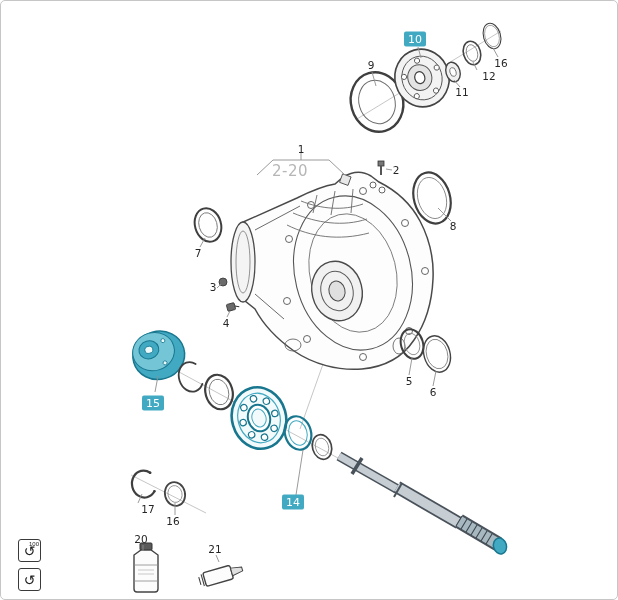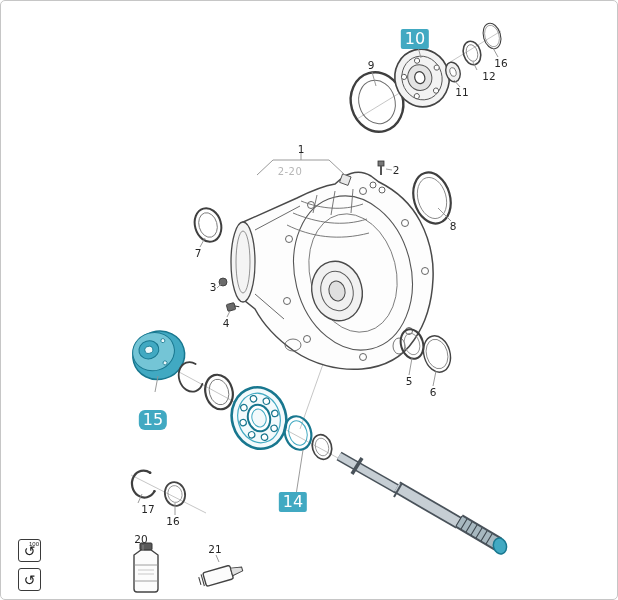--- a/index.html
+++ b/index.html
@@ -14,25 +14,25 @@
   }
   #drawing{position:absolute;left:0;top:0;}
   #callout-layer{position:absolute;left:0;top:0;width:100%;height:100%;pointer-events:none;}
   .callout{
     position:absolute;transform:translate(-50%,-50%);
     font-size:10.5px;color:#262626;line-height:1;white-space:nowrap;
     pointer-events:auto;cursor:pointer;
   }
   .callout.hl{
     background:var(--hl,#41a9c2);color:#ffffff;
-    padding:2px 4px;border-radius:2px;font-size:16px;
+    padding:2px 4px;border-radius:2px;font-size:11px;
   }
   .section-ref{
     position:absolute;transform:translate(-50%,-50%);
-    font-size:10px;color:#b6b6b6;letter-spacing:.5px;
+    font-size:15px;color:#b6b6b6;letter-spacing:.5px;
   }
   .toolbar{position:absolute;left:17px;bottom:8px;display:flex;flex-direction:column;gap:6px;}
   .tool-btn{
     width:23px;height:23px;border:1.5px solid #3a3a3a;border-radius:3px;
     background:#ffffff;display:flex;align-items:center;justify-content:center;
     position:relative;cursor:pointer;padding:0;
   }
   .tool-btn .glyph{font-size:14px;color:#1d1d1d;line-height:1;}
   .tool-btn .sup{position:absolute;top:1px;right:1px;font-size:6px;color:#1d1d1d;line-height:1;}
 </style>
@@ -260,21 +260,21 @@
       <div class="callout" style="left: 408px; top: 380px;">5</div>
       <div class="callout" style="left: 432px; top: 391px;">6</div>
       <div class="callout" style="left: 197px; top: 252px;">7</div>
       <div class="callout" style="left: 452px; top: 225px;">8</div>
       <div class="callout" style="left: 370px; top: 64px;">9</div>
       <div class="callout hl" style="left: 414px; top: 38px;">10</div>
       <div class="callout" style="left: 461px; top: 91px;">11</div>
       <div class="callout" style="left: 488px; top: 75px;">12</div>
       <div class="callout" style="left: 500px; top: 62px;">16</div>
       <div class="callout hl" style="left: 292px; top: 501px;">14</div>
-      <div class="callout hl" style="left: 152px; top: 419px; border-radius: 6px;">15</div>
+      <div class="callout hl" style="left: 152px; top: 402px;">15</div>
       <div class="callout" style="left: 172px; top: 520px;">16</div>
       <div class="callout" style="left: 135px; top: 508px; margin-left: 12px;">17</div>
       <div class="callout" style="left: 140px; top: 538px;">20</div>
       <div class="callout" style="left: 214px; top: 548px;">21</div>
     </div>
 
   <div class="toolbar">
     <button class="tool-btn">
       <span class="glyph">↺</span>
       <span class="sup">100</span>

